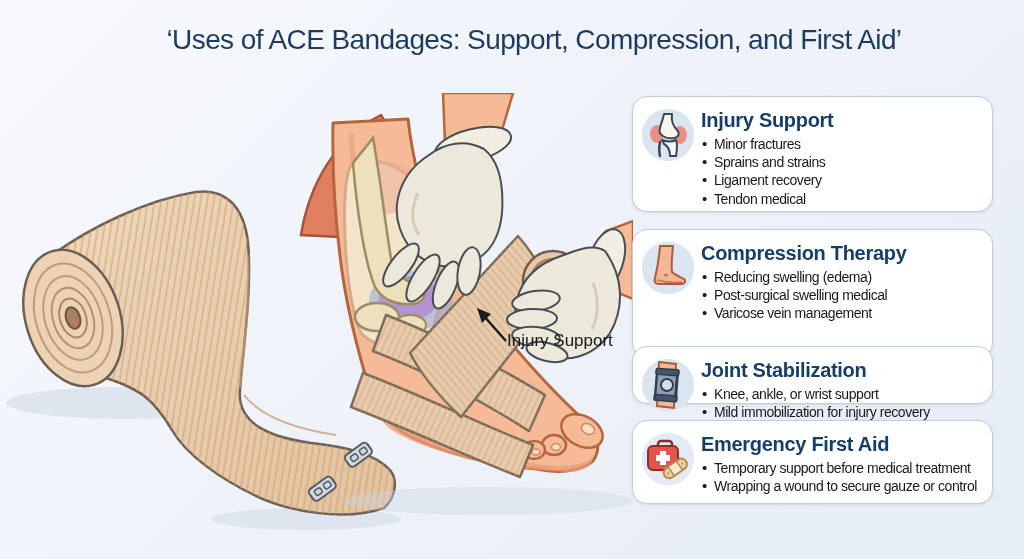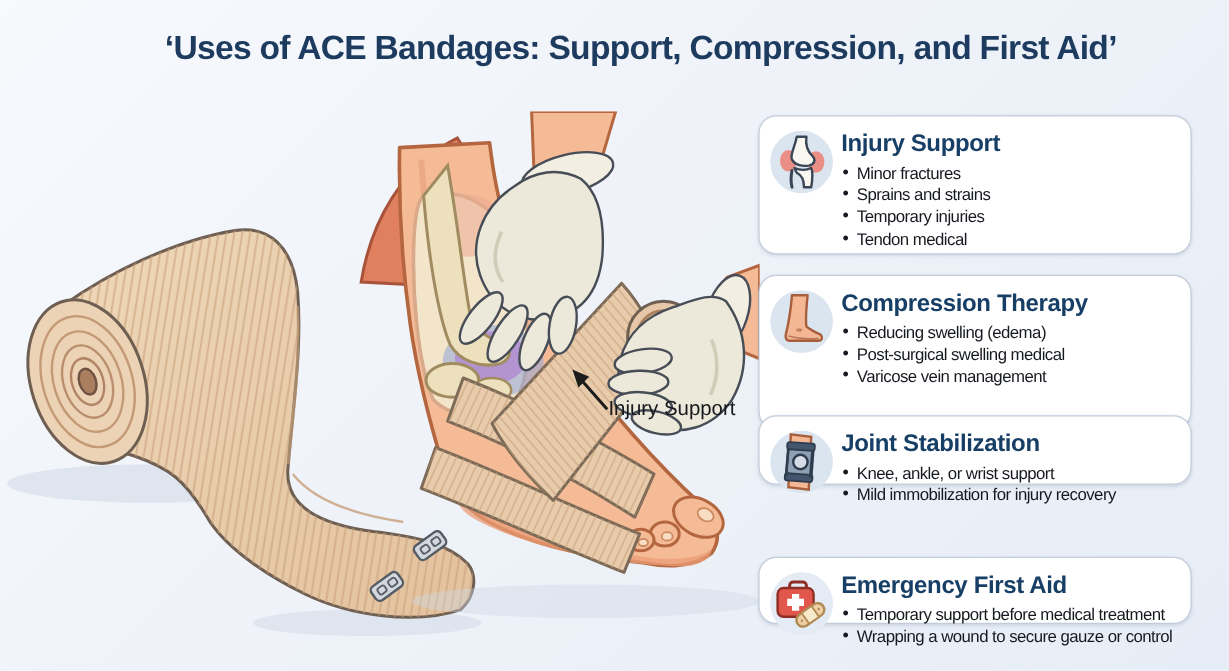--- a/index.html
+++ b/index.html
@@ -3,41 +3,41 @@
 <meta charset="utf-8">
 <style>
   html,body{margin:0;padding:0;}
   body{
     width:1024px;height:559px;position:relative;overflow:hidden;
     font-family:"Liberation Sans",sans-serif;
     background:linear-gradient(135deg,#f7f9fd 0%,#eff3f9 45%,#e7edf6 100%);
   }
   .title{
     position:absolute;top:24px;left:0;right:0;text-align:center;
-    font-size:28px;font-weight:bold;letter-spacing:-0.6px;
+    font-size:28px;font-weight:normal;letter-spacing:-0.6px;
     color:#1d3b5e;white-space:nowrap;margin-left:44px;
   }
   .illus{position:absolute;}
   #roll-svg{left:6px;top:165px;}
   #wrap-svg{left:293px;top:93px;}
   .annotation-label{
     position:absolute;left:507px;top:331px;width:120px;
     font-size:17px;color:#15181c;white-space:nowrap;
   }
   .card{
     position:absolute;left:632px;width:361px;box-sizing:border-box;
     background:#ffffff;border:1.5px solid #c3ccd9;border-radius:15px;
     box-shadow:0 1px 3px rgba(110,130,160,.22);
     display:flex;align-items:flex-start;gap:7px;
     padding:9px 8px 8px 9px;
   }
   #card-0{top:96px;height:116px;}
   #card-1{top:229px;height:129px;}
   #card-2{top:346px;height:58px;}
-  #card-3{top:464px;height:56px;}
+  #card-3{top:420px;height:84px;}
   .icon-circle{
     flex:none;width:52px;height:52px;border-radius:50%;
     background:#dbe5f0;display:flex;align-items:center;justify-content:center;
     margin-top:3px;
   }
   .card-content{min-width:0;padding-top:3px;}
   .card-title{
     margin:0 0 3px 0;font-size:20px;font-weight:bold;letter-spacing:-0.3px;
     color:#173f66;white-space:nowrap;
   }
@@ -236,21 +236,21 @@
       <path d="M 30 5 C 29 12 31 17 35 21 C 38 24 37 28 32 29 C 26 30 20 28 18 24 C 16 20 20 15 22 5 Z" fill="#f8f6ef" stroke="#3a4656" stroke-width="2" stroke-linejoin="round"></path>
       <path d="M 20 31 C 25 33 30 33 34 31 C 36 35 35 41 34 47 L 28 47 C 28 41 26 37 22 35 Z" fill="#f8f6ef" stroke="#3a4656" stroke-width="2" stroke-linejoin="round"></path>
       <path d="M 18 33 C 17 38 17 43 18 47" fill="none" stroke="#3a4656" stroke-width="2.5" stroke-linecap="round"></path>
     </svg>
   </div>
   <div class="card-content">
     <h3 class="card-title">Injury Support</h3>
     <ul class="card-bullets">
       <li>Minor fractures</li>
       <li>Sprains and strains</li>
-      <li>Temporary injuries</li>
+      <li>Ligament recovery</li>
       <li>Tendon medical</li>
     </ul>
   </div>
 </div>
 
 <div class="card" id="card-1">
   <div class="icon-circle">
     <svg width="52" height="52" viewBox="0 0 52 52">
       <circle cx="26" cy="26" r="26" fill="#dbe5f0"></circle>
       <path d="M 18 4 L 31 4 C 30 14 29 23 30 30 C 33 33 38 35 42 37 C 44 39 43 42 40 42

